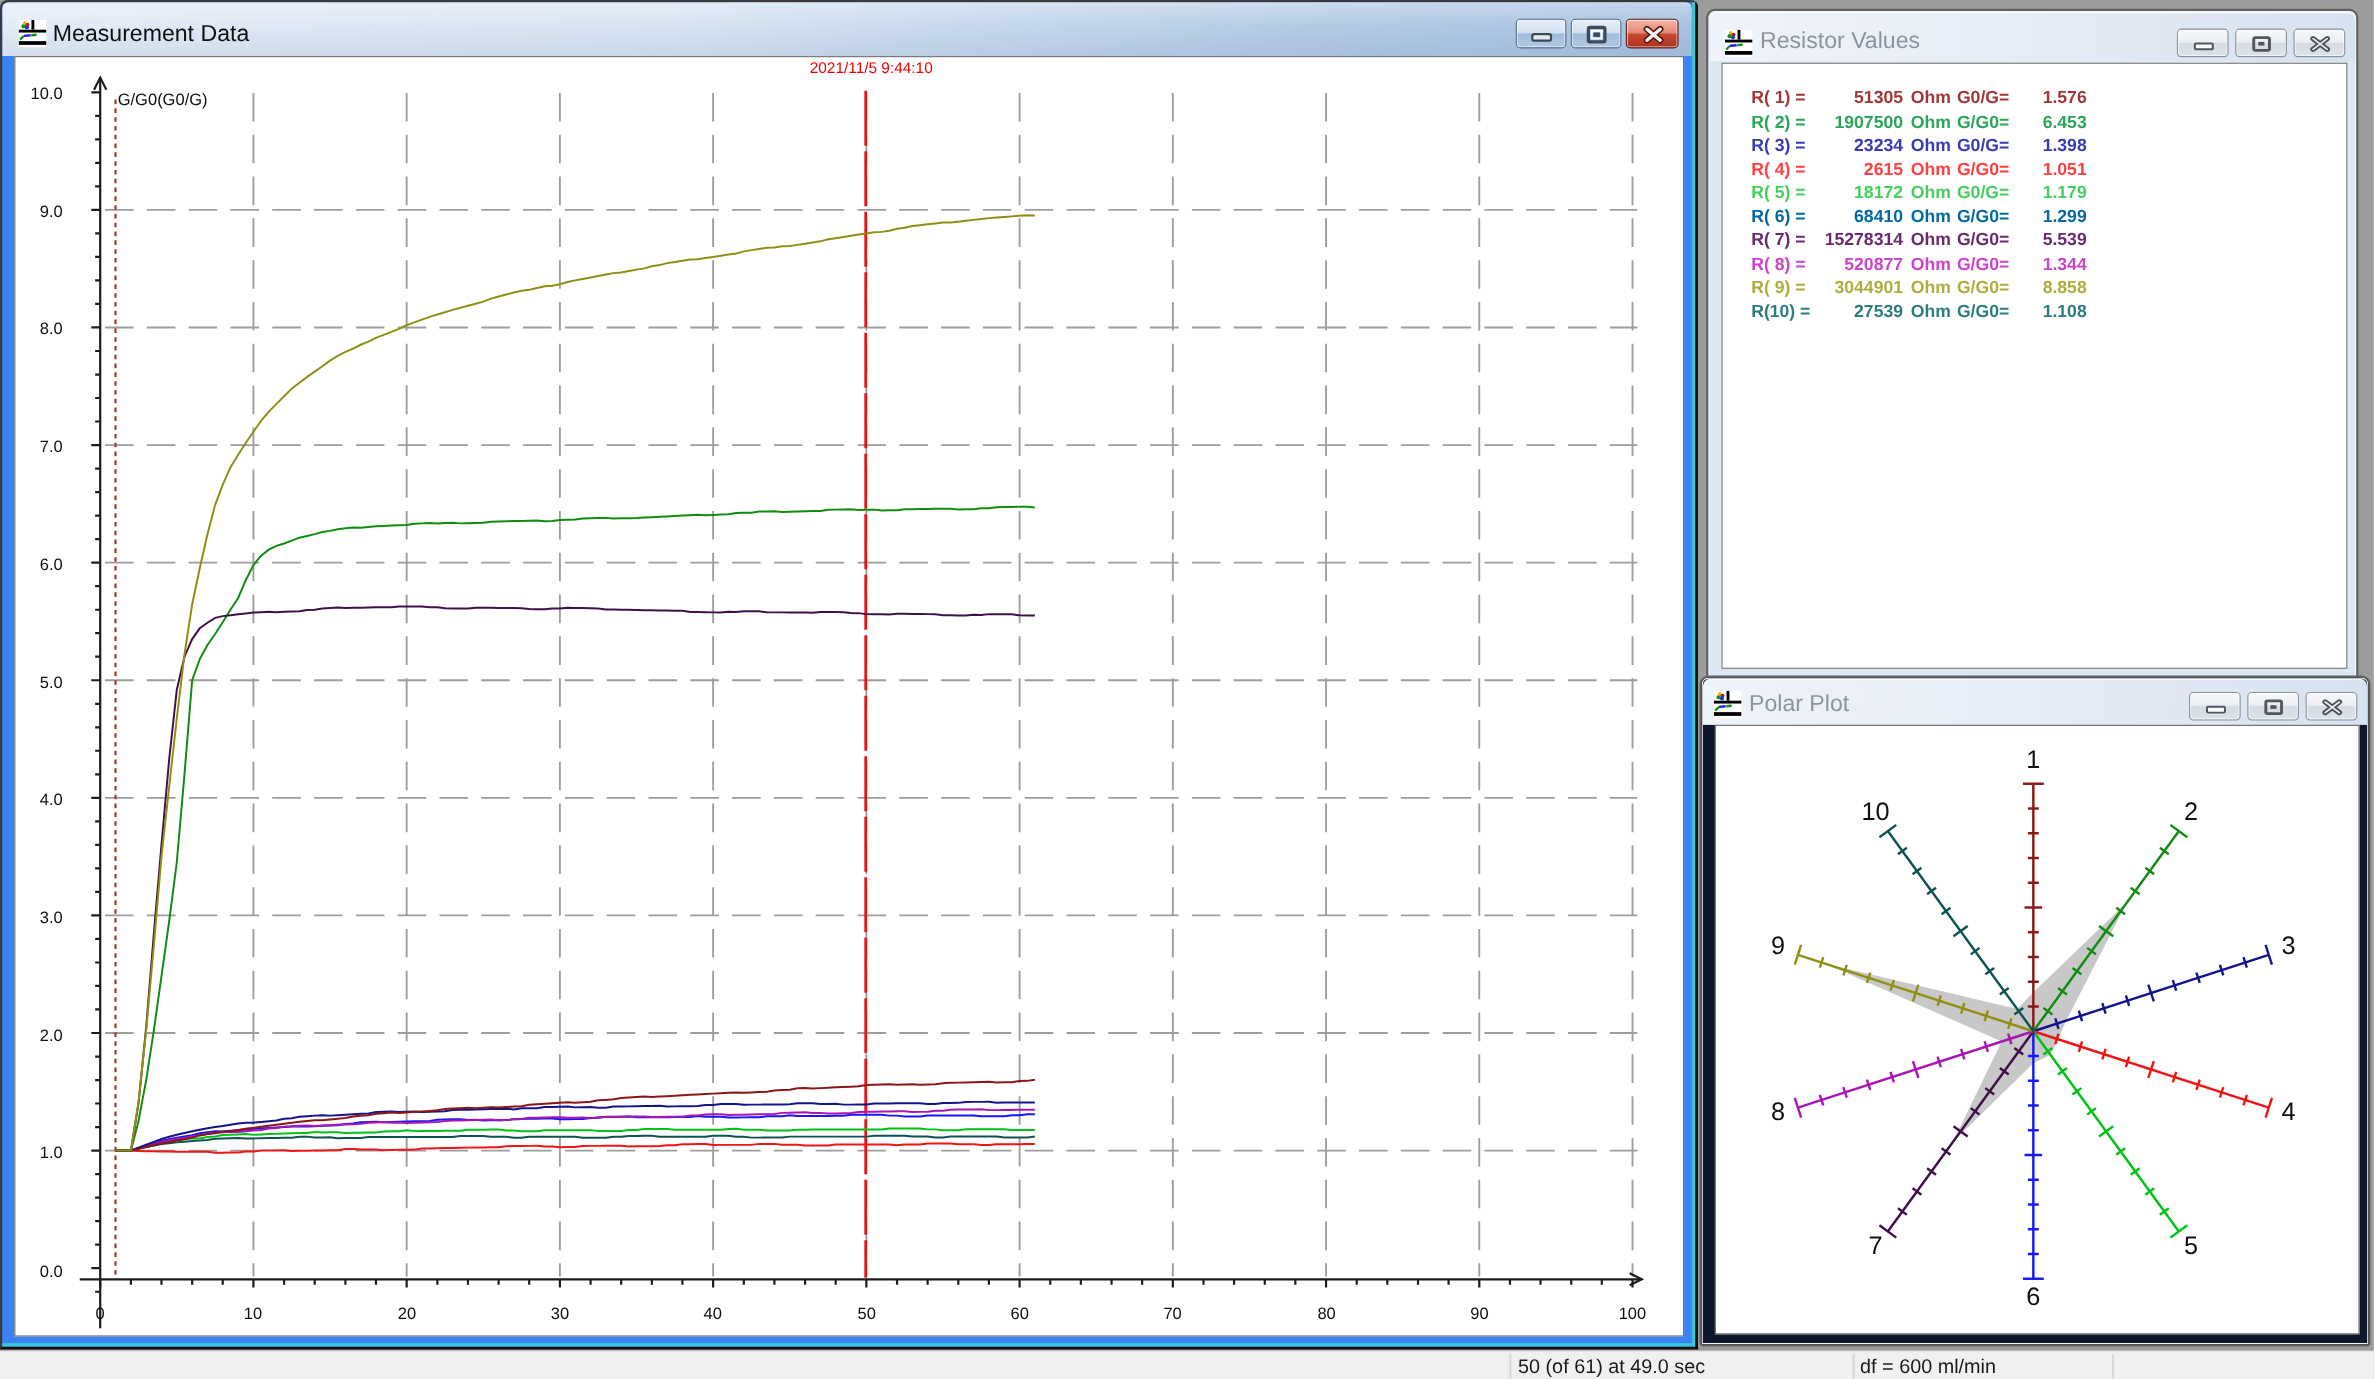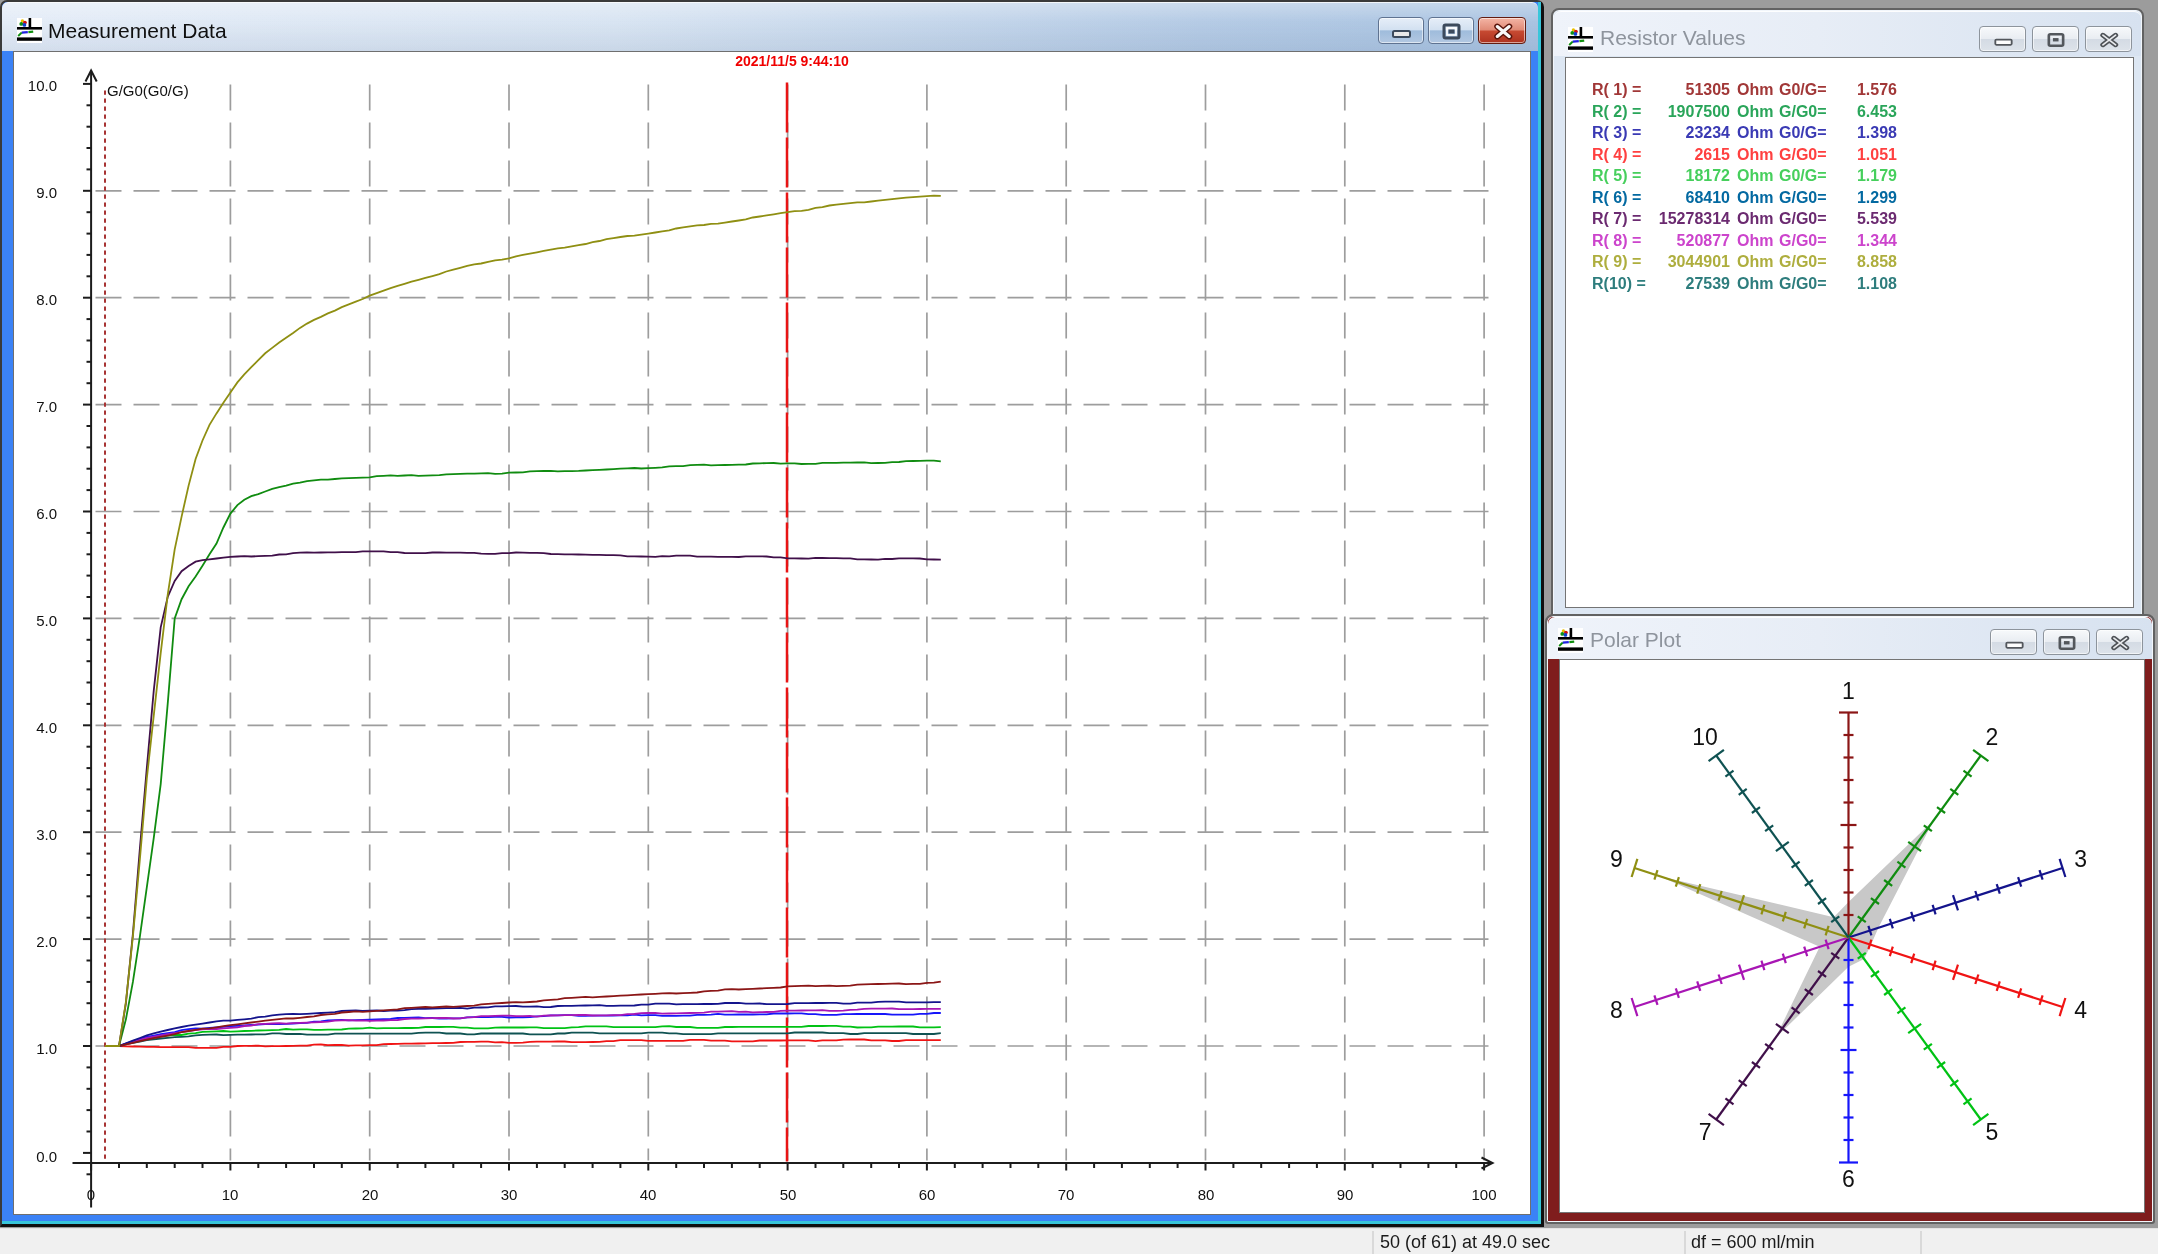--- a/index.html
+++ b/index.html
@@ -192,21 +192,21 @@
         <div style="position:absolute;left:330px;top:1132px;width:50px;text-align:center;font-size:15px;line-height:20px;color:#111">20</div>
         <div style="position:absolute;left:469px;top:1132px;width:50px;text-align:center;font-size:15px;line-height:20px;color:#111">30</div>
         <div style="position:absolute;left:608px;top:1132px;width:50px;text-align:center;font-size:15px;line-height:20px;color:#111">40</div>
         <div style="position:absolute;left:748px;top:1132px;width:50px;text-align:center;font-size:15px;line-height:20px;color:#111">50</div>
         <div style="position:absolute;left:887px;top:1132px;width:50px;text-align:center;font-size:15px;line-height:20px;color:#111">60</div>
         <div style="position:absolute;left:1026px;top:1132px;width:50px;text-align:center;font-size:15px;line-height:20px;color:#111">70</div>
         <div style="position:absolute;left:1166px;top:1132px;width:50px;text-align:center;font-size:15px;line-height:20px;color:#111">80</div>
         <div style="position:absolute;left:1305px;top:1132px;width:50px;text-align:center;font-size:15px;line-height:20px;color:#111">90</div>
         <div style="position:absolute;left:1444px;top:1132px;width:50px;text-align:center;font-size:15px;line-height:20px;color:#111">100</div>
         <div style="position:absolute;left:92px;top:28px;font-size:15px;line-height:20px;color:#111">G/G0(G0/G)</div>
-        <div style="position:absolute;left:662px;top:-2px;width:230px;text-align:center;font-size:14px;line-height:20px;font-weight:700;color:#f00000">2021/11/5 9:44:10</div>
+        <div style="position:absolute;left:662px;top:-2px;width:230px;text-align:center;font-size:14px;line-height:20px;font-weight:400;color:#f00000">2021/11/5 9:44:10</div>
       </div>
     </div>
   </div>
 <div style="position:absolute;left:1551px;top:8px;width:593px;height:611px;background:#dde7f3;border:2px solid #626262;border-radius:8px 8px 3px 3px;box-shadow:inset 0 0 0 1px #f2f6fb">
     <div style="position:absolute;left:1px;top:1px;right:1px;height:45px;border-radius:7px 7px 0 0;background:linear-gradient(90deg,#eff3fa 0%,#e7edf6 45%,#d7e2f0 100%);border-top:1.5px solid rgba(255,255,255,.9)"></div>
     <svg width="26" height="26" viewBox="0 0 26 26" style="position:absolute;left:15px;top:17px">
 <rect x="0" y="0" width="25" height="25" fill="#ffffff"></rect>
 <rect x="0" y="9" width="25" height="2.6" fill="#000000"></rect>
 <rect x="11.6" y="0" width="2.6" height="9" fill="#000000"></rect>
 <rect x="0" y="19.4" width="25" height="3.4" fill="#000000"></rect>
@@ -298,21 +298,21 @@
         <div style="position:absolute;top:215.5px;left:0;width:100%;height:19px;line-height:19px;color:#2e7d7d">
           <span style="position:absolute;left:26px">R(10) =</span>
           <span style="position:absolute;left:40px;width:124px;text-align:right">27539</span>
           <span style="position:absolute;left:171px">Ohm</span>
           <span style="position:absolute;left:213px">G/G0=</span>
           <span style="position:absolute;left:240px;width:91px;text-align:right">1.108</span>
         </div>
       </div>
     </div>
   </div>
-<div style="position:absolute;left:1545px;top:614px;width:610px;height:610px;background:#7f1d1d;border:2px solid #626262;border-radius:8px 8px 3px 3px;box-shadow:inset 0 0 0 1px #f2f6fb">
+<div style="position:absolute;left:1545px;top:614px;width:610px;height:610px;background:#0f172a;border:2px solid #626262;border-radius:8px 8px 3px 3px;box-shadow:inset 0 0 0 1px #f2f6fb">
     <div style="position:absolute;left:1px;top:1px;right:1px;height:42px;border-radius:7px 7px 0 0;background:linear-gradient(90deg,#eff3fa 0%,#e7edf6 45%,#d7e2f0 100%);border-top:1.5px solid rgba(255,255,255,.9)"></div>
     <svg width="26" height="26" viewBox="0 0 26 26" style="position:absolute;left:11px;top:12px">
 <rect x="0" y="0" width="25" height="25" fill="#ffffff"></rect>
 <rect x="0" y="9" width="25" height="2.6" fill="#000000"></rect>
 <rect x="11.6" y="0" width="2.6" height="9" fill="#000000"></rect>
 <rect x="0" y="19.4" width="25" height="3.4" fill="#000000"></rect>
 <circle cx="5.4" cy="2.9" r="1.7" fill="#e8c000"></circle>
 <circle cx="7.9" cy="4.6" r="1.9" fill="#d01010"></circle>
 <circle cx="4.3" cy="5.9" r="1.9" fill="#109010"></circle>
 <circle cx="7.4" cy="6.9" r="1.9" fill="#1040d0"></circle>

